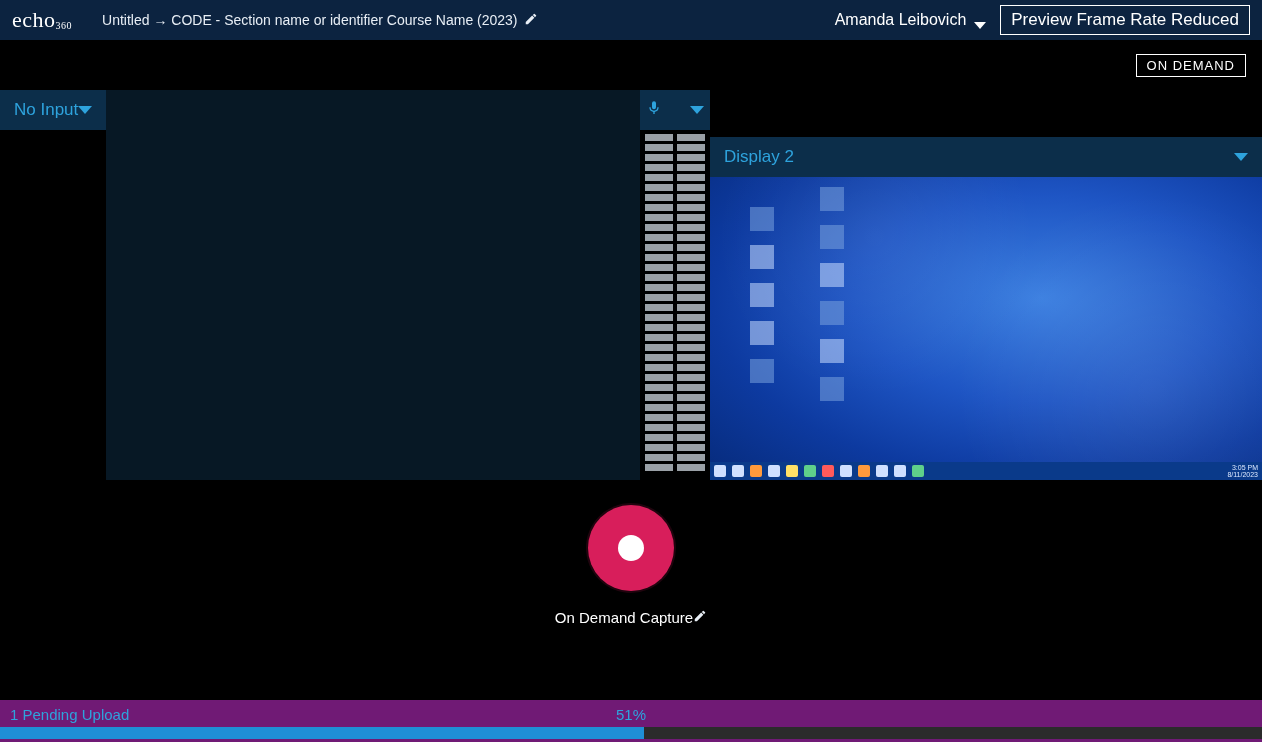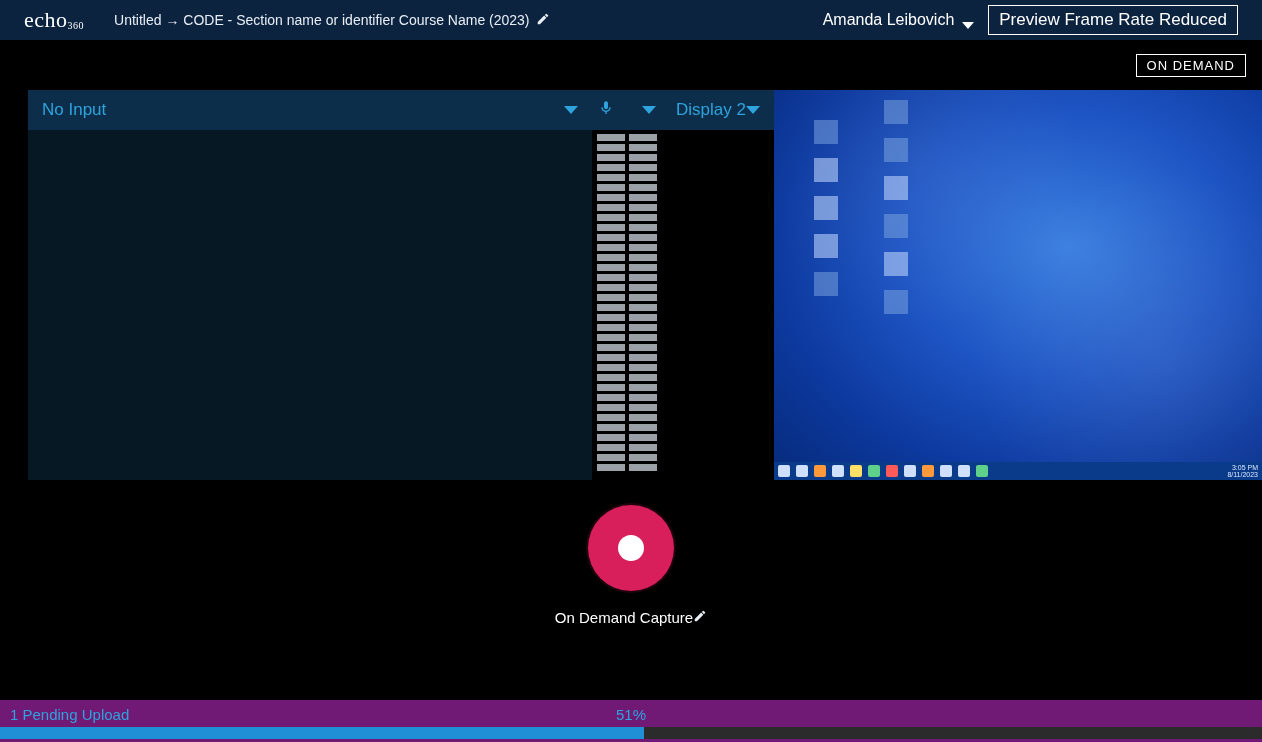--- a/index.html
+++ b/index.html
@@ -1,31 +1,31 @@
 <!DOCTYPE html>
 <html><head>
 <meta charset="utf-8">
 <style>
   * { box-sizing: border-box; margin: 0; padding: 0; }
   html, body { width: 1262px; height: 742px; background: #000; font-family: "Segoe UI", Arial, sans-serif; color: #fff; overflow: hidden; }
-  .topbar { height: 40px; background: #0c2340; display: flex; align-items: center; padding: 0 24px; }
+  .topbar { height: 40px; background: #0c2340; display: flex; align-items: center; padding: 0 12px; }
   .logo { font-family: Georgia, "Times New Roman", serif; font-size: 22px; letter-spacing: 0.5px; color: #fff; margin-right: 30px; }
   .logo sub { font-size: 10px; vertical-align: baseline; position: relative; top: 2px; }
   .breadcrumb { font-size: 14px; color: #e8eef5; display: flex; align-items: center; gap: 6px; }
   .pencil-icon svg { width: 14px; height: 14px; fill: #e8eef5; }
   .spacer { flex: 1; }
   .user-menu { font-size: 16px; color: #fff; display: flex; align-items: flex-end; gap: 8px; margin-right: 14px; cursor: pointer; }
   .user-menu .caret { width: 0; height: 0; border-left: 6px solid transparent; border-right: 6px solid transparent; border-top: 7px solid #fff; }
   .framerate { border: 1px solid #fff; padding: 4px 10px; font-size: 17px; color: #fff; }
   .subbar { height: 50px; background: #000; display: flex; align-items: center; justify-content: flex-end; padding: 16px 16px; border-radius: 14px; }
   .ondemand-badge { border: 1px solid #fff; padding: 3px 10px; font-size: 13px; letter-spacing: 1px; color: #fff; }
   .panels { display: flex; height: 390px; background: #000; }
-  .panel-left { width: 564px; display: flex; flex-direction: column; margin-left: 28px; }
+  .panel-left { width: 640px; display: flex; flex-direction: row; }
   .panel-mid { width: 70px; display: flex; flex-direction: column; }
-  .panel-right { flex: 1; display: flex; flex-direction: row; }
+  .panel-right { flex: 1; display: flex; flex-direction: column; margin-top: 47px; }
   .panel-header { height: 40px; background: #0c2e4a; display: flex; align-items: center; padding: 0 14px; color: #2ea3dd; font-size: 17px; }
   .panel-header .chev { margin-left: auto; }
   .chev { width: 0; height: 0; border-left: 7px solid transparent; border-right: 7px solid transparent; border-top: 8px solid #2ea3dd; cursor: pointer; }
   .panel-left .body { flex: 1; background: #071825; }
   .panel-mid .panel-header { justify-content: center; gap: 8px; padding: 0 6px; }
   .mic-icon svg { width: 16px; height: 16px; fill: #2ea3dd; }
   .vu { flex: 1; background: #000; display: flex; gap: 4px; justify-content: center; padding: 4px 2px 0 2px; }
   .vu-col { width: 28px; display: flex; flex-direction: column; gap: 3px; }
   .vu-seg { height: 7px; background: #9aa0a6; }
   .panel-right .body { flex: 1; background: #0a1a2a; position: relative; overflow: hidden; }

